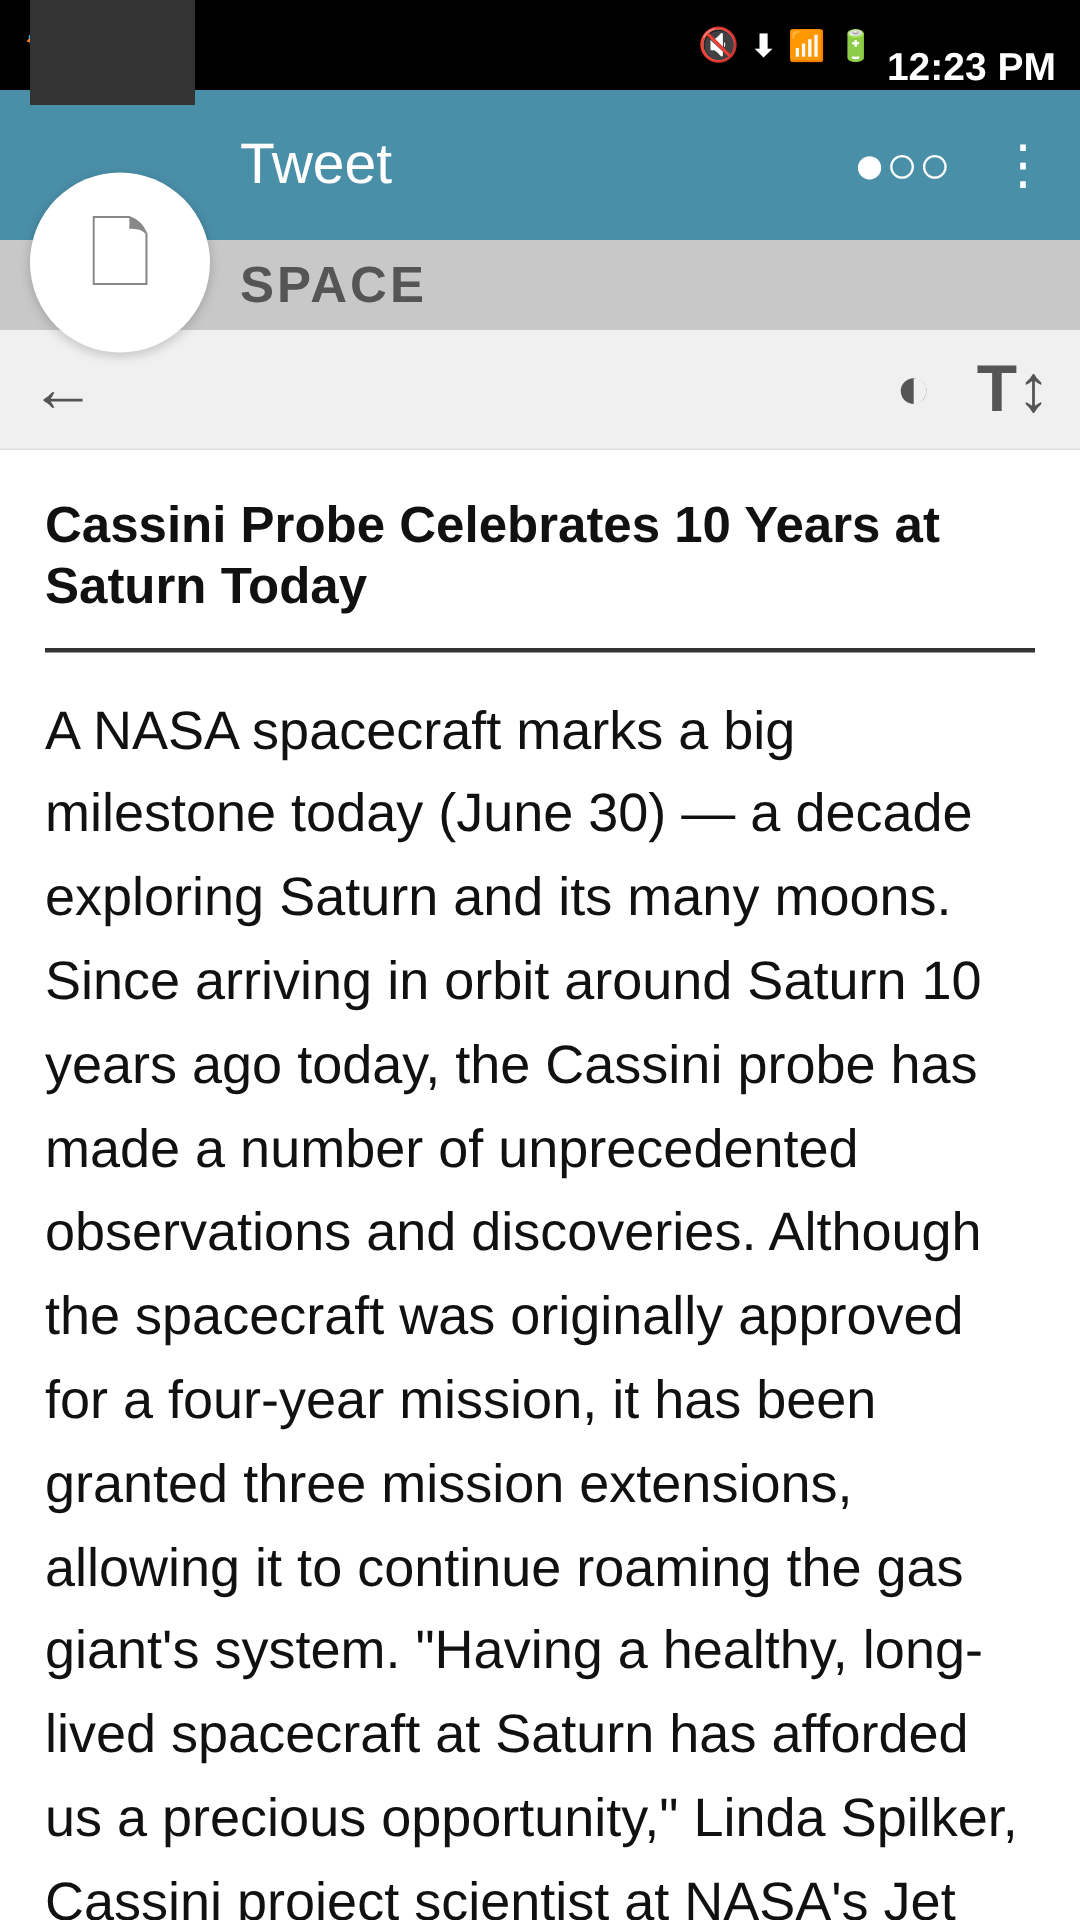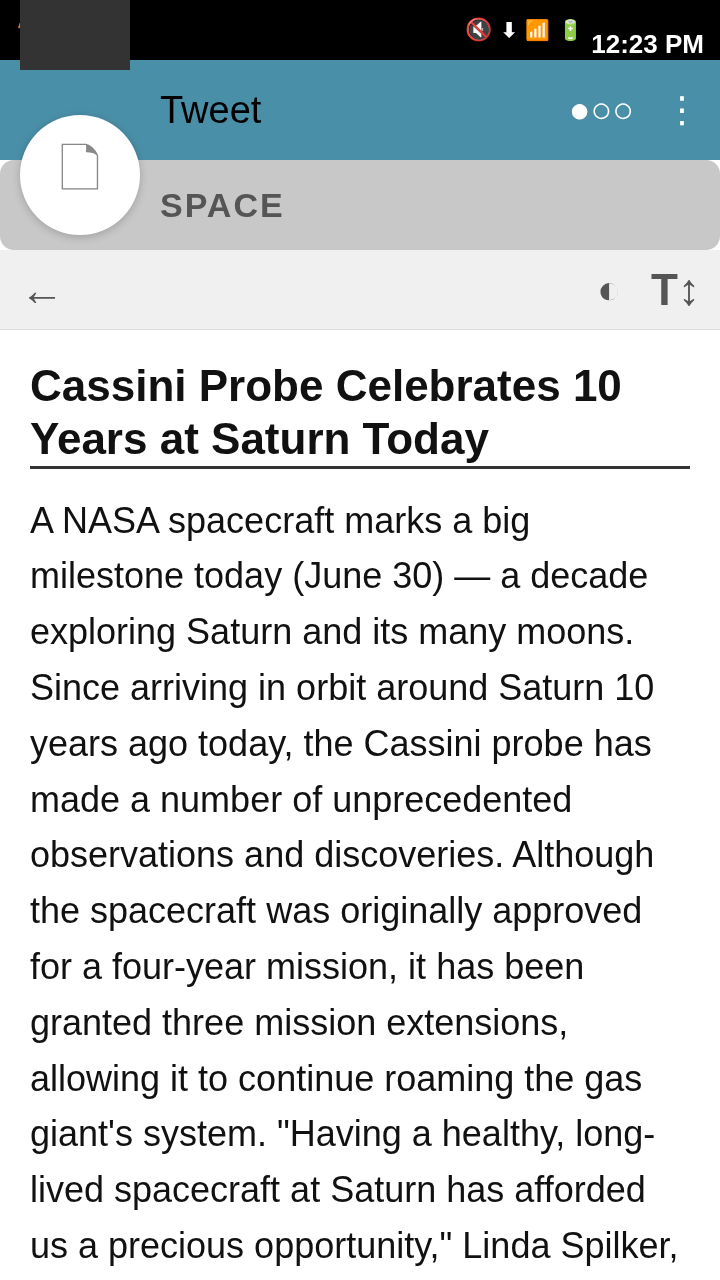--- a/index.html
+++ b/index.html
@@ -51,44 +51,43 @@
       height: 100px;
       background: #4a8fa8;
       display: flex;
       align-items: center;
       justify-content: space-between;
       padding: 0 20px;
       position: relative;
     }
     .header-title {
       font-size: 38px;
-      color: #000000;
+      color: #ffffff;
       font-weight: normal;
       margin-left: 140px;
       text-align: right;
     }
     .header-icons {
       display: flex;
       align-items: center;
       gap: 30px;
     }
     .header-icon {
       color: white;
       font-size: 36px;
     }
 
     
     .profile-row {
       width: 720px;
-      height: 90px;
+      height: 60px;
       background: #c8c8c8;
       display: flex;
       align-items: center;
       padding: 0 160px;
-      border-radius: 14px;
     }
     .profile-source {
       font-size: 34px;
       font-weight: bold;
       color: #555;
       letter-spacing: 2px;
     }
 
     
     .article-nav {
@@ -115,24 +114,25 @@
       color: #555;
     }
 
     
     .article-content {
       width: 720px;
       padding: 30px 30px 40px 30px;
       background: white;
     }
     .article-title {
-      font-size: 44px;
+      font-size: 34px;
       font-weight: bold;
       color: #111;
       line-height: 1.2;
+      margin-bottom: 20px;
     }
     .article-divider {
       width: 100%;
       height: 3px;
       background: #333;
       margin-bottom: 24px;
     }
     .article-body {
       font-size: 36px;
       color: #111;

